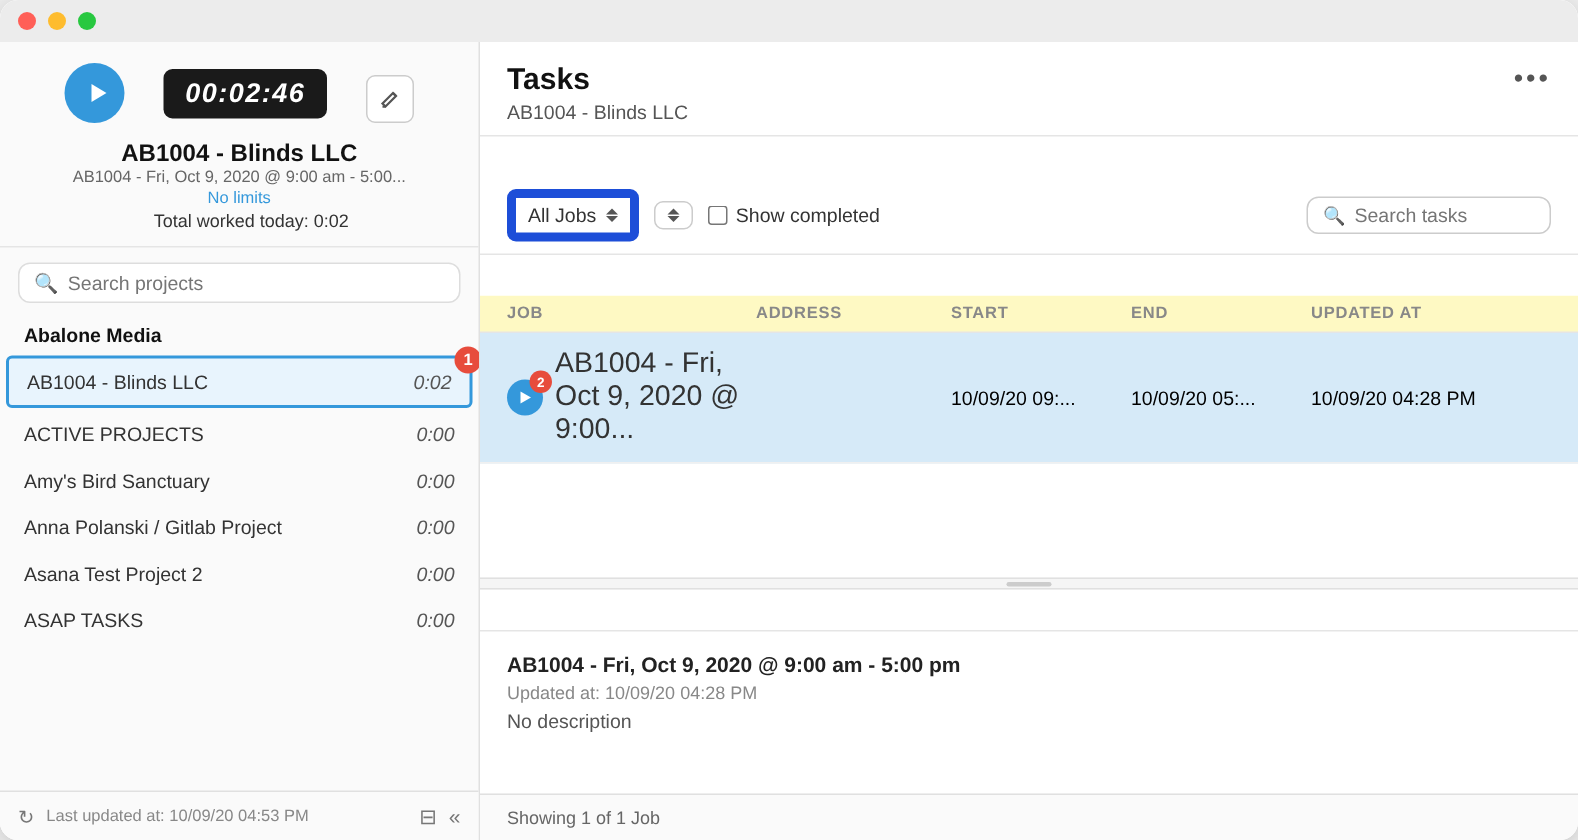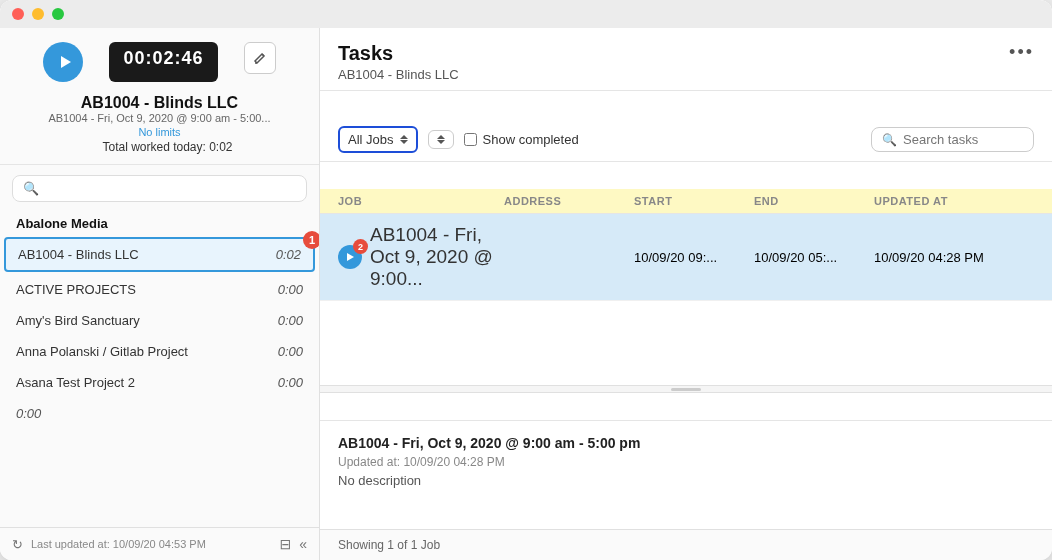--- a/index.html
+++ b/index.html
@@ -81,22 +81,24 @@
       font-size: 18px;
       font-weight: 600;
       padding: 6px 14px;
       border-radius: 6px;
       font-variant-numeric: tabular-nums;
       letter-spacing: 1px;
       margin-bottom: 8px;
     }
     .header-row {
       display: flex;
+      align-items: center;
       gap: 26px;
       margin-bottom: 4px;
+      font-style: italic;
     }
     .edit-btn {
       width: 32px; height: 32px;
       border: 1px solid #ccc;
       border-radius: 6px;
       background: white;
       display: flex; align-items: center; justify-content: center;
       cursor: pointer;
     }
     .project-name {
@@ -230,21 +232,21 @@
     .tasks-toolbar {
       padding: 8px 18px;
       display: flex;
       align-items: center;
       gap: 10px;
       border-bottom: 1px solid #e5e5e5;
     }
     .select-box {
       display: flex;
       align-items: center;
-      border: 2px solid #1d4ed8;
+      border: 6px solid #1d4ed8;
       border-radius: 6px;
       padding: 4px 8px;
       background: white;
       gap: 6px;
       cursor: pointer;
       font-size: 13px;
       color: #333;
     }
     .select-arrows {
       display: flex; flex-direction: column; gap: 1px;
@@ -454,20 +456,21 @@
           </div>
         </div>
         <div class="project-name">AB1004 - Blinds LLC</div>
         <div class="project-sub">AB1004 - Fri, Oct 9, 2020 @ 9:00 am - 5:00...</div>
         <div class="no-limits">No limits</div>
         <div class="total-worked">Total worked today:  0:02</div>
       </div>
 
       <div class="search-box">
         <span class="search-icon-sm">🔍</span>
+        <input type="text" placeholder="Search projects" style="">
       </div>
 
       <div class="sidebar-projects">
         <div class="group-label">Abalone Media</div>
 
         <div style="position:relative; margin: 2px 4px;">
           <div class="project-item active" style="margin:0;">
             <span class="project-item-name">AB1004 - Blinds LLC</span>
             <span class="project-item-time">0:02</span>
           </div>
@@ -484,20 +487,21 @@
         </div>
         <div class="project-item">
           <span class="project-item-name">Anna Polanski / Gitlab Project</span>
           <span class="project-item-time">0:00</span>
         </div>
         <div class="project-item">
           <span class="project-item-name">Asana Test Project 2</span>
           <span class="project-item-time">0:00</span>
         </div>
         <div class="project-item">
+          <span class="project-item-name">ASAP TASKS</span>
           <span class="project-item-time">0:00</span>
         </div>
       </div>
 
       <div class="sidebar-footer">
         <span class="footer-refresh">↻</span>
         <span class="footer-text">Last updated at: 10/09/20 04:53 PM</span>
         <div class="footer-icons">
           <span class="footer-icon-btn">⊟</span>
           <span class="footer-icon-btn">«</span>

